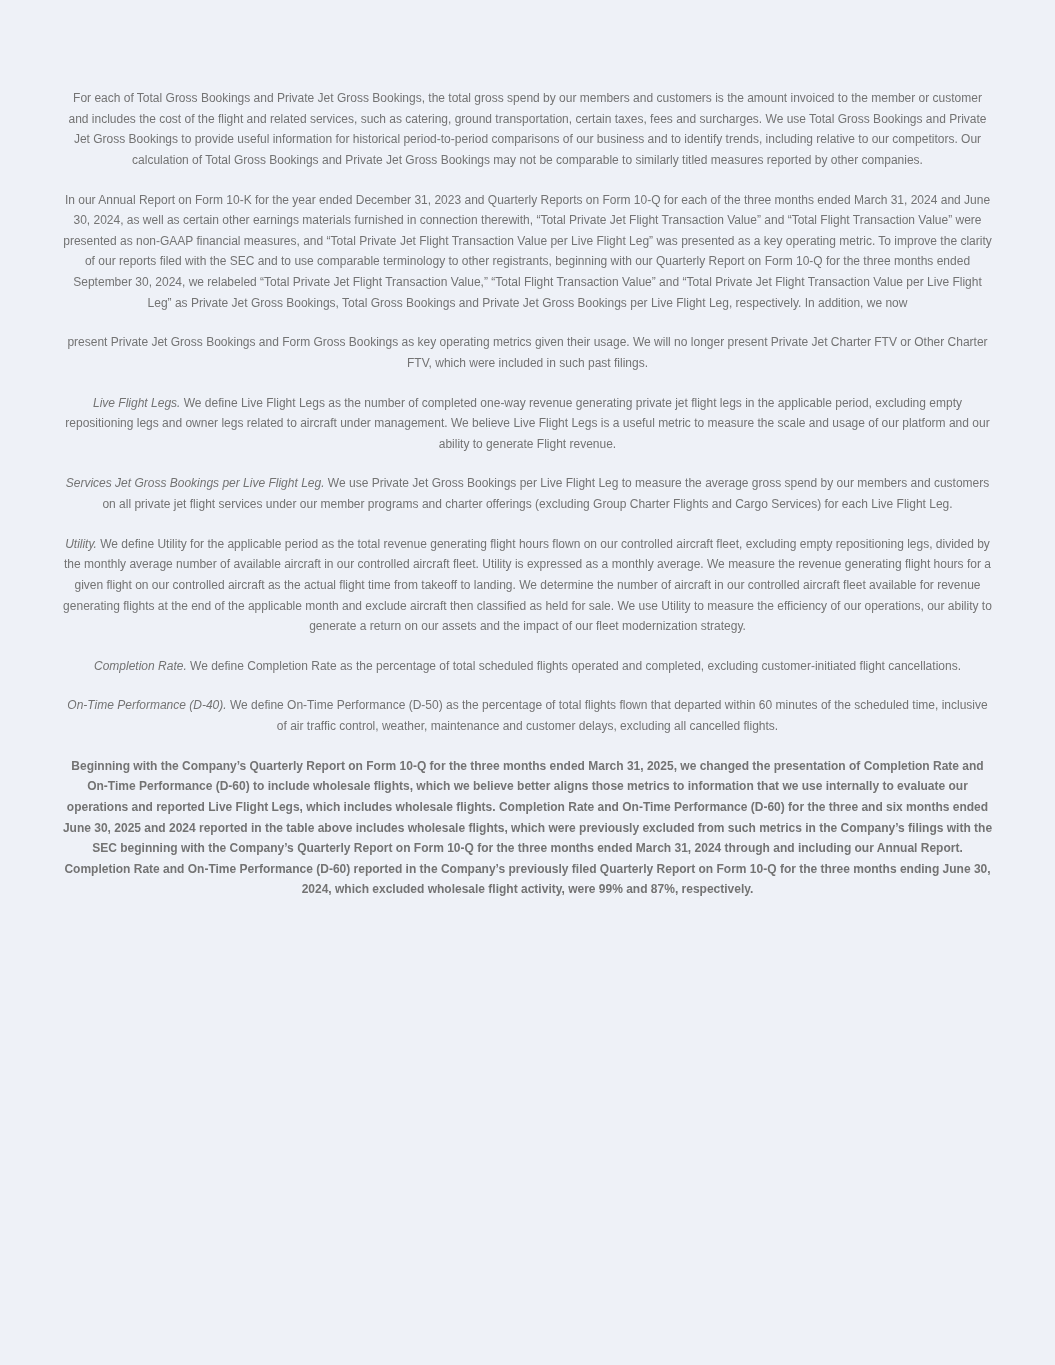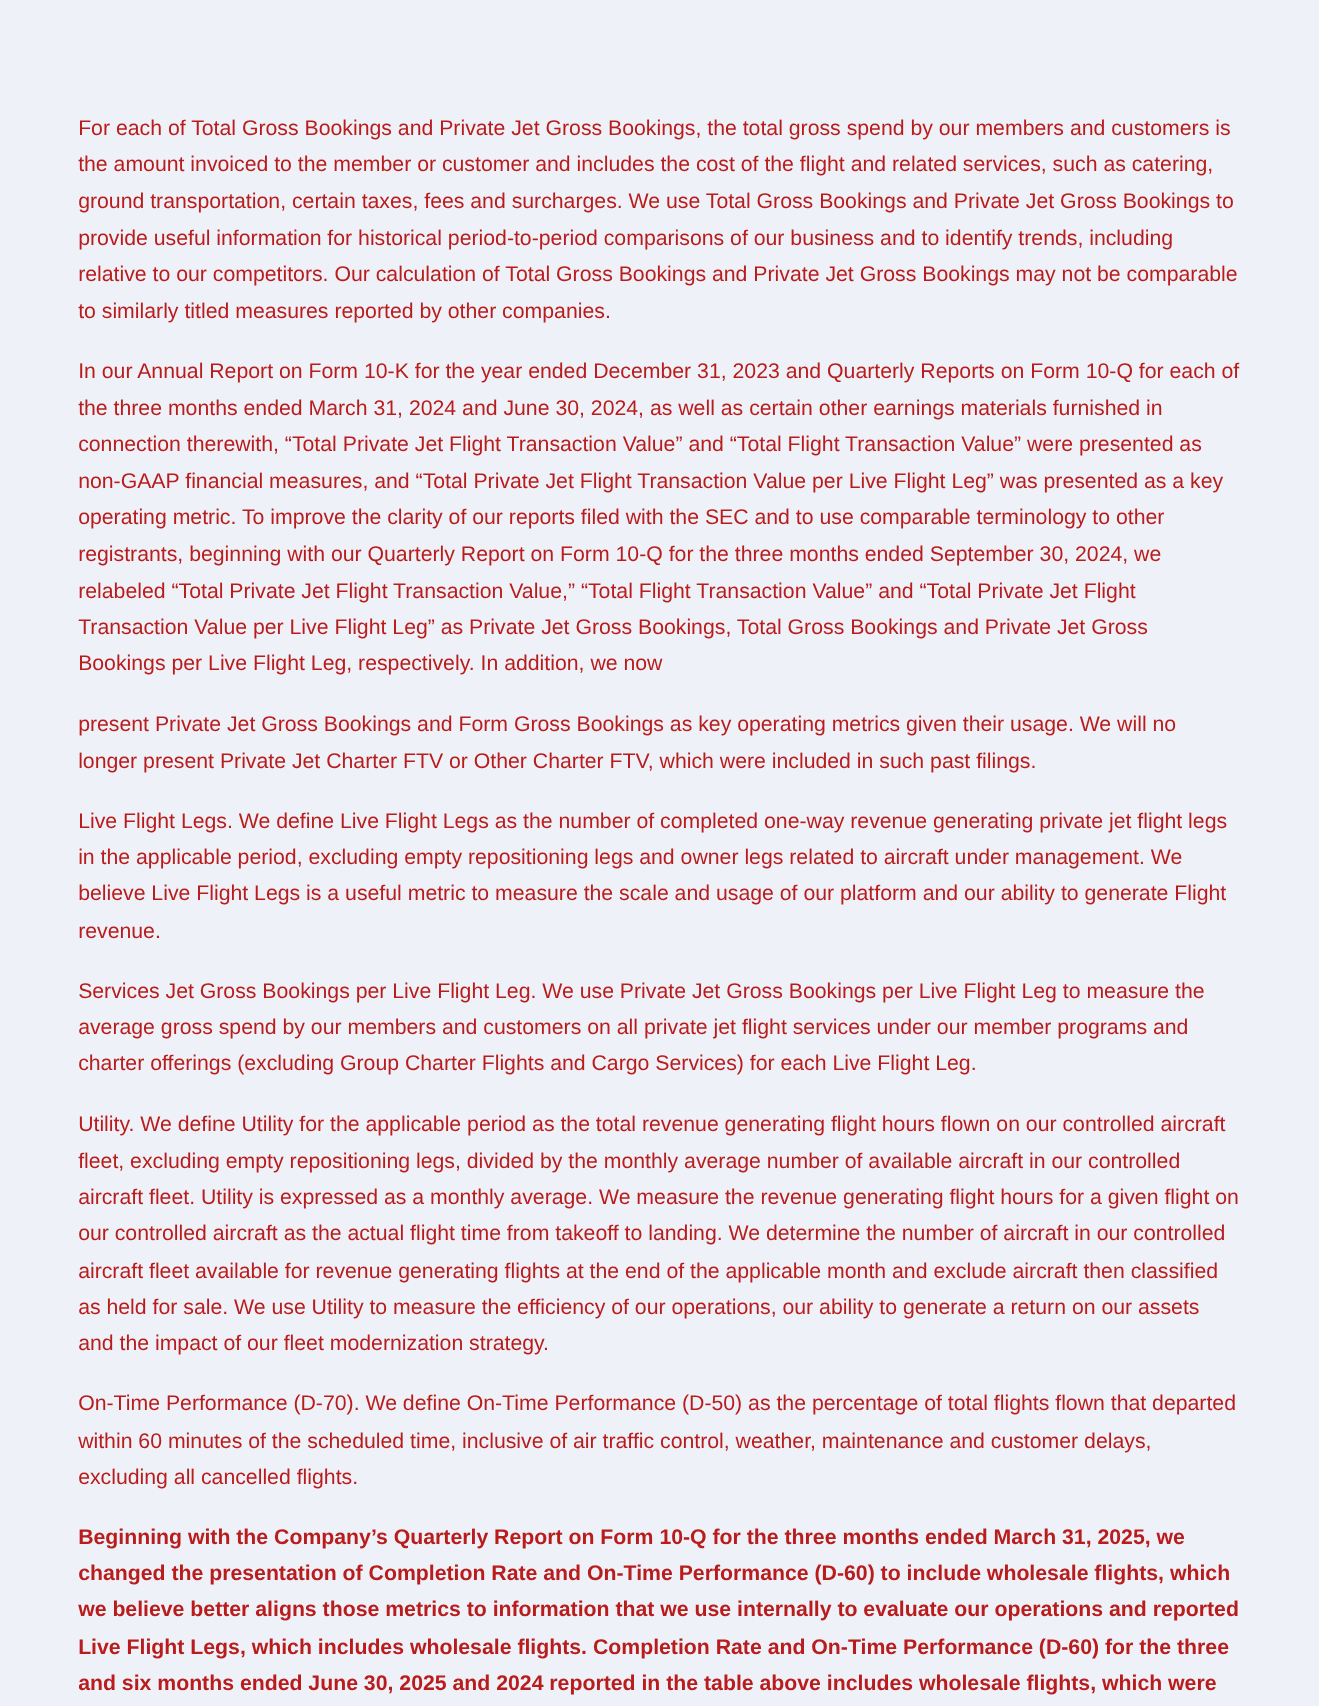--- a/index.html
+++ b/index.html
@@ -23,31 +23,32 @@
     margin: 0 32px;
     background: #eef1f7;
     padding: 52px 25px 40px 25px;
     box-sizing: border-box;
   }
   .doc-body {
     max-width: 930px;
     margin: 0 auto;
   }
   p.para {
-    font-size: 17px;
+    font-size: 12px;
     line-height: 1.72;
-    color: #b91c1c;
+    color: #737373;
     margin: 0 0 19px 0;
-    text-align: left;
+    text-align: center;
   }
   p.para:last-child {
     margin-bottom: 0;
     font-weight: bold;
   }
   .term {
+    font-style: italic;
   }
 </style>
 </head>
 <body>
 
 <div class="page">
   <div class="sheet">
     <div class="doc-body">
 
       <p class="para">
@@ -67,23 +68,26 @@
       </p>
 
       <p class="para">
         <span class="term">Services Jet Gross Bookings per Live Flight Leg.</span><span> We use Private Jet Gross Bookings per Live Flight Leg to measure the average gross spend by our members and customers on all private jet flight services under our member programs and charter offerings (excluding Group Charter Flights and Cargo Services) for each Live Flight Leg.</span>
       </p>
 
       <p class="para">
         <span class="term">Utility.</span><span> We define Utility for the applicable period as the total revenue generating flight hours flown on our controlled aircraft fleet, excluding empty repositioning legs, divided by the monthly average number of available aircraft in our controlled aircraft fleet. Utility is expressed as a monthly average. We measure the revenue generating flight hours for a given flight on our controlled aircraft as the actual flight time from takeoff to landing. We determine the number of aircraft in our controlled aircraft fleet available for revenue generating flights at the end of the applicable month and exclude aircraft then classified as held for sale. We use Utility to measure the efficiency of our operations, our ability to generate a return on our assets and the impact of our fleet modernization strategy.</span>
       </p>
 
+      <p class="para">
+        <span class="term">Completion Rate.</span><span> We define Completion Rate as the percentage of total scheduled flights operated and completed, excluding customer-initiated flight cancellations.</span>
+      </p>
 
       <p class="para">
-        <span class="term">On-Time Performance (D-70).</span><span>  We define On-Time Performance (D-50) as the percentage of total flights flown that departed within 60 minutes of the scheduled time, inclusive of air traffic control, weather, maintenance and customer delays, excluding all cancelled flights.</span>
+        <span class="term">On-Time Performance (D-40).</span><span>  We define On-Time Performance (D-50) as the percentage of total flights flown that departed within 60 minutes of the scheduled time, inclusive of air traffic control, weather, maintenance and customer delays, excluding all cancelled flights.</span>
       </p>
 
       <p class="para">
         <span>Beginning with the Company’s Quarterly Report on Form 10-Q for the three months ended March 31, 2025, we changed the presentation of Completion Rate and On-Time Performance (D-60) to include wholesale flights, which we believe better aligns those metrics to information that we use internally to evaluate our operations and reported Live Flight Legs, which includes wholesale flights. Completion Rate and On-Time Performance (D-60) for the three and six months ended June 30, 2025 and 2024 reported in the table above includes wholesale flights, which were previously excluded from such metrics in the Company’s filings with the SEC beginning with the Company’s Quarterly Report on Form 10-Q for the three months ended March 31, 2024 through and including our Annual Report. Completion Rate and On-Time Performance (D-60) reported in the Company’s previously filed Quarterly Report on Form 10-Q for the three months ending June 30, 2024, which excluded wholesale flight activity, were 99% and 87%, respectively.</span>
       </p>
 
     </div>
   </div>
 </div>
 

